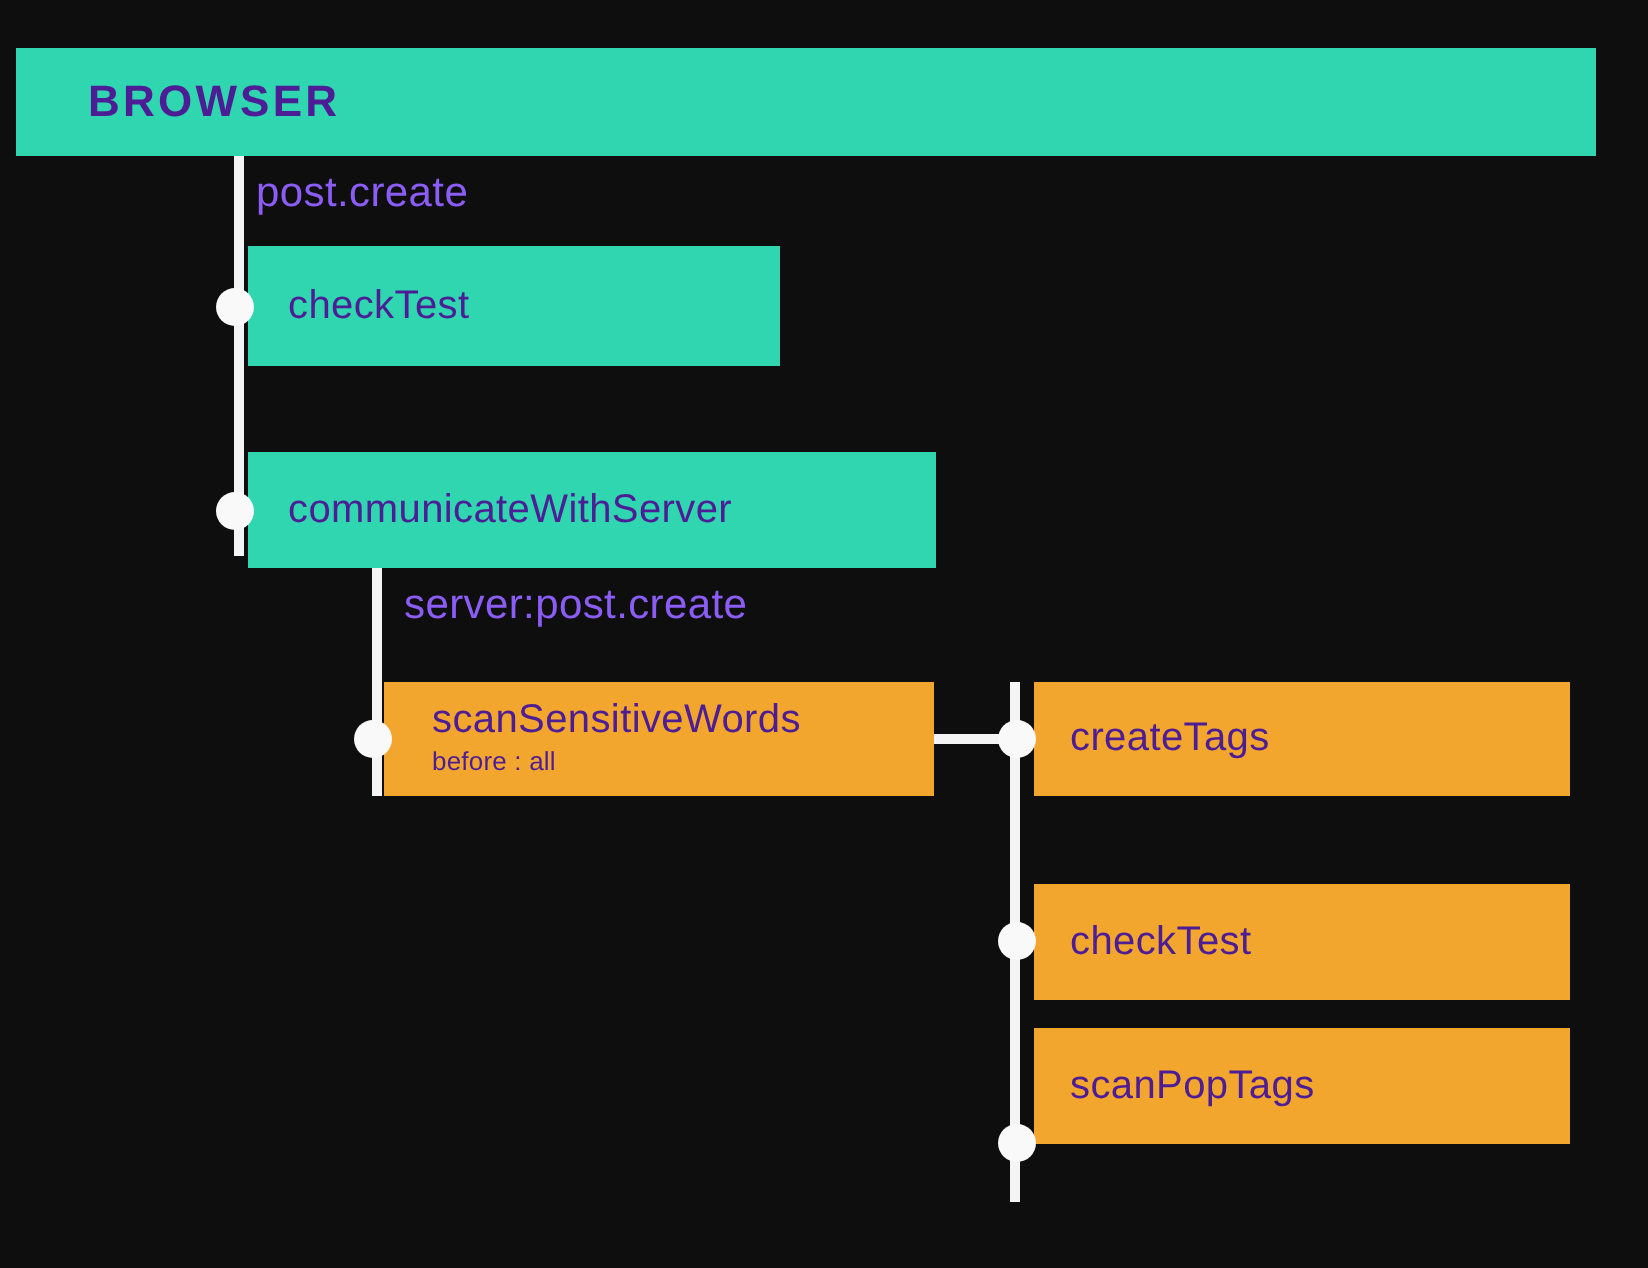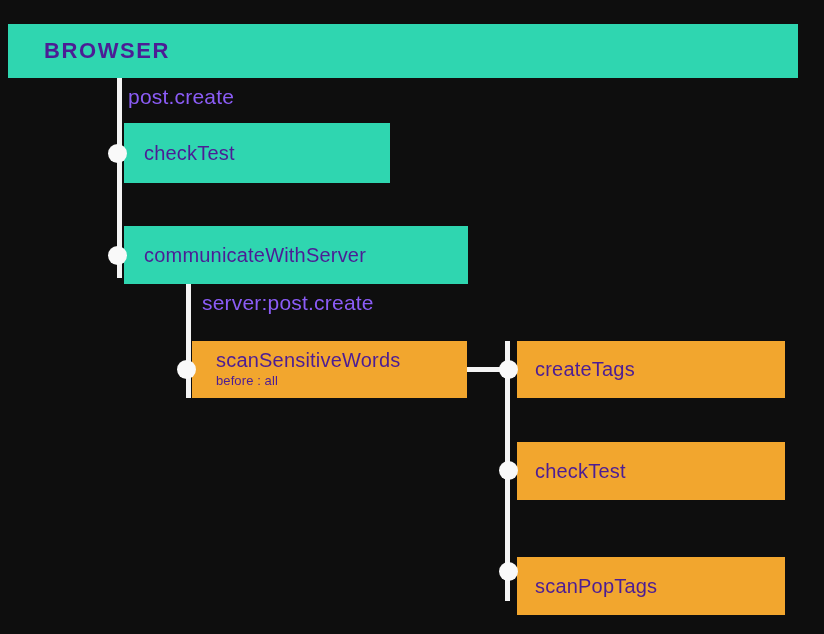--- a/index.html
+++ b/index.html
@@ -88,21 +88,21 @@
   }
   .node-savepost {
     left: 517px;
     top: 442px;
     width: 268px;
     height: 58px;
     padding-left: 18px;
   }
   .node-scanpop {
     left: 517px;
-    top: 557px;
+    top: 514px;
     width: 268px;
     height: 58px;
     padding-left: 18px;
   }
 
   
   .vline {
     position: absolute;
     width: 5px;
     background: #f4f4f4;

